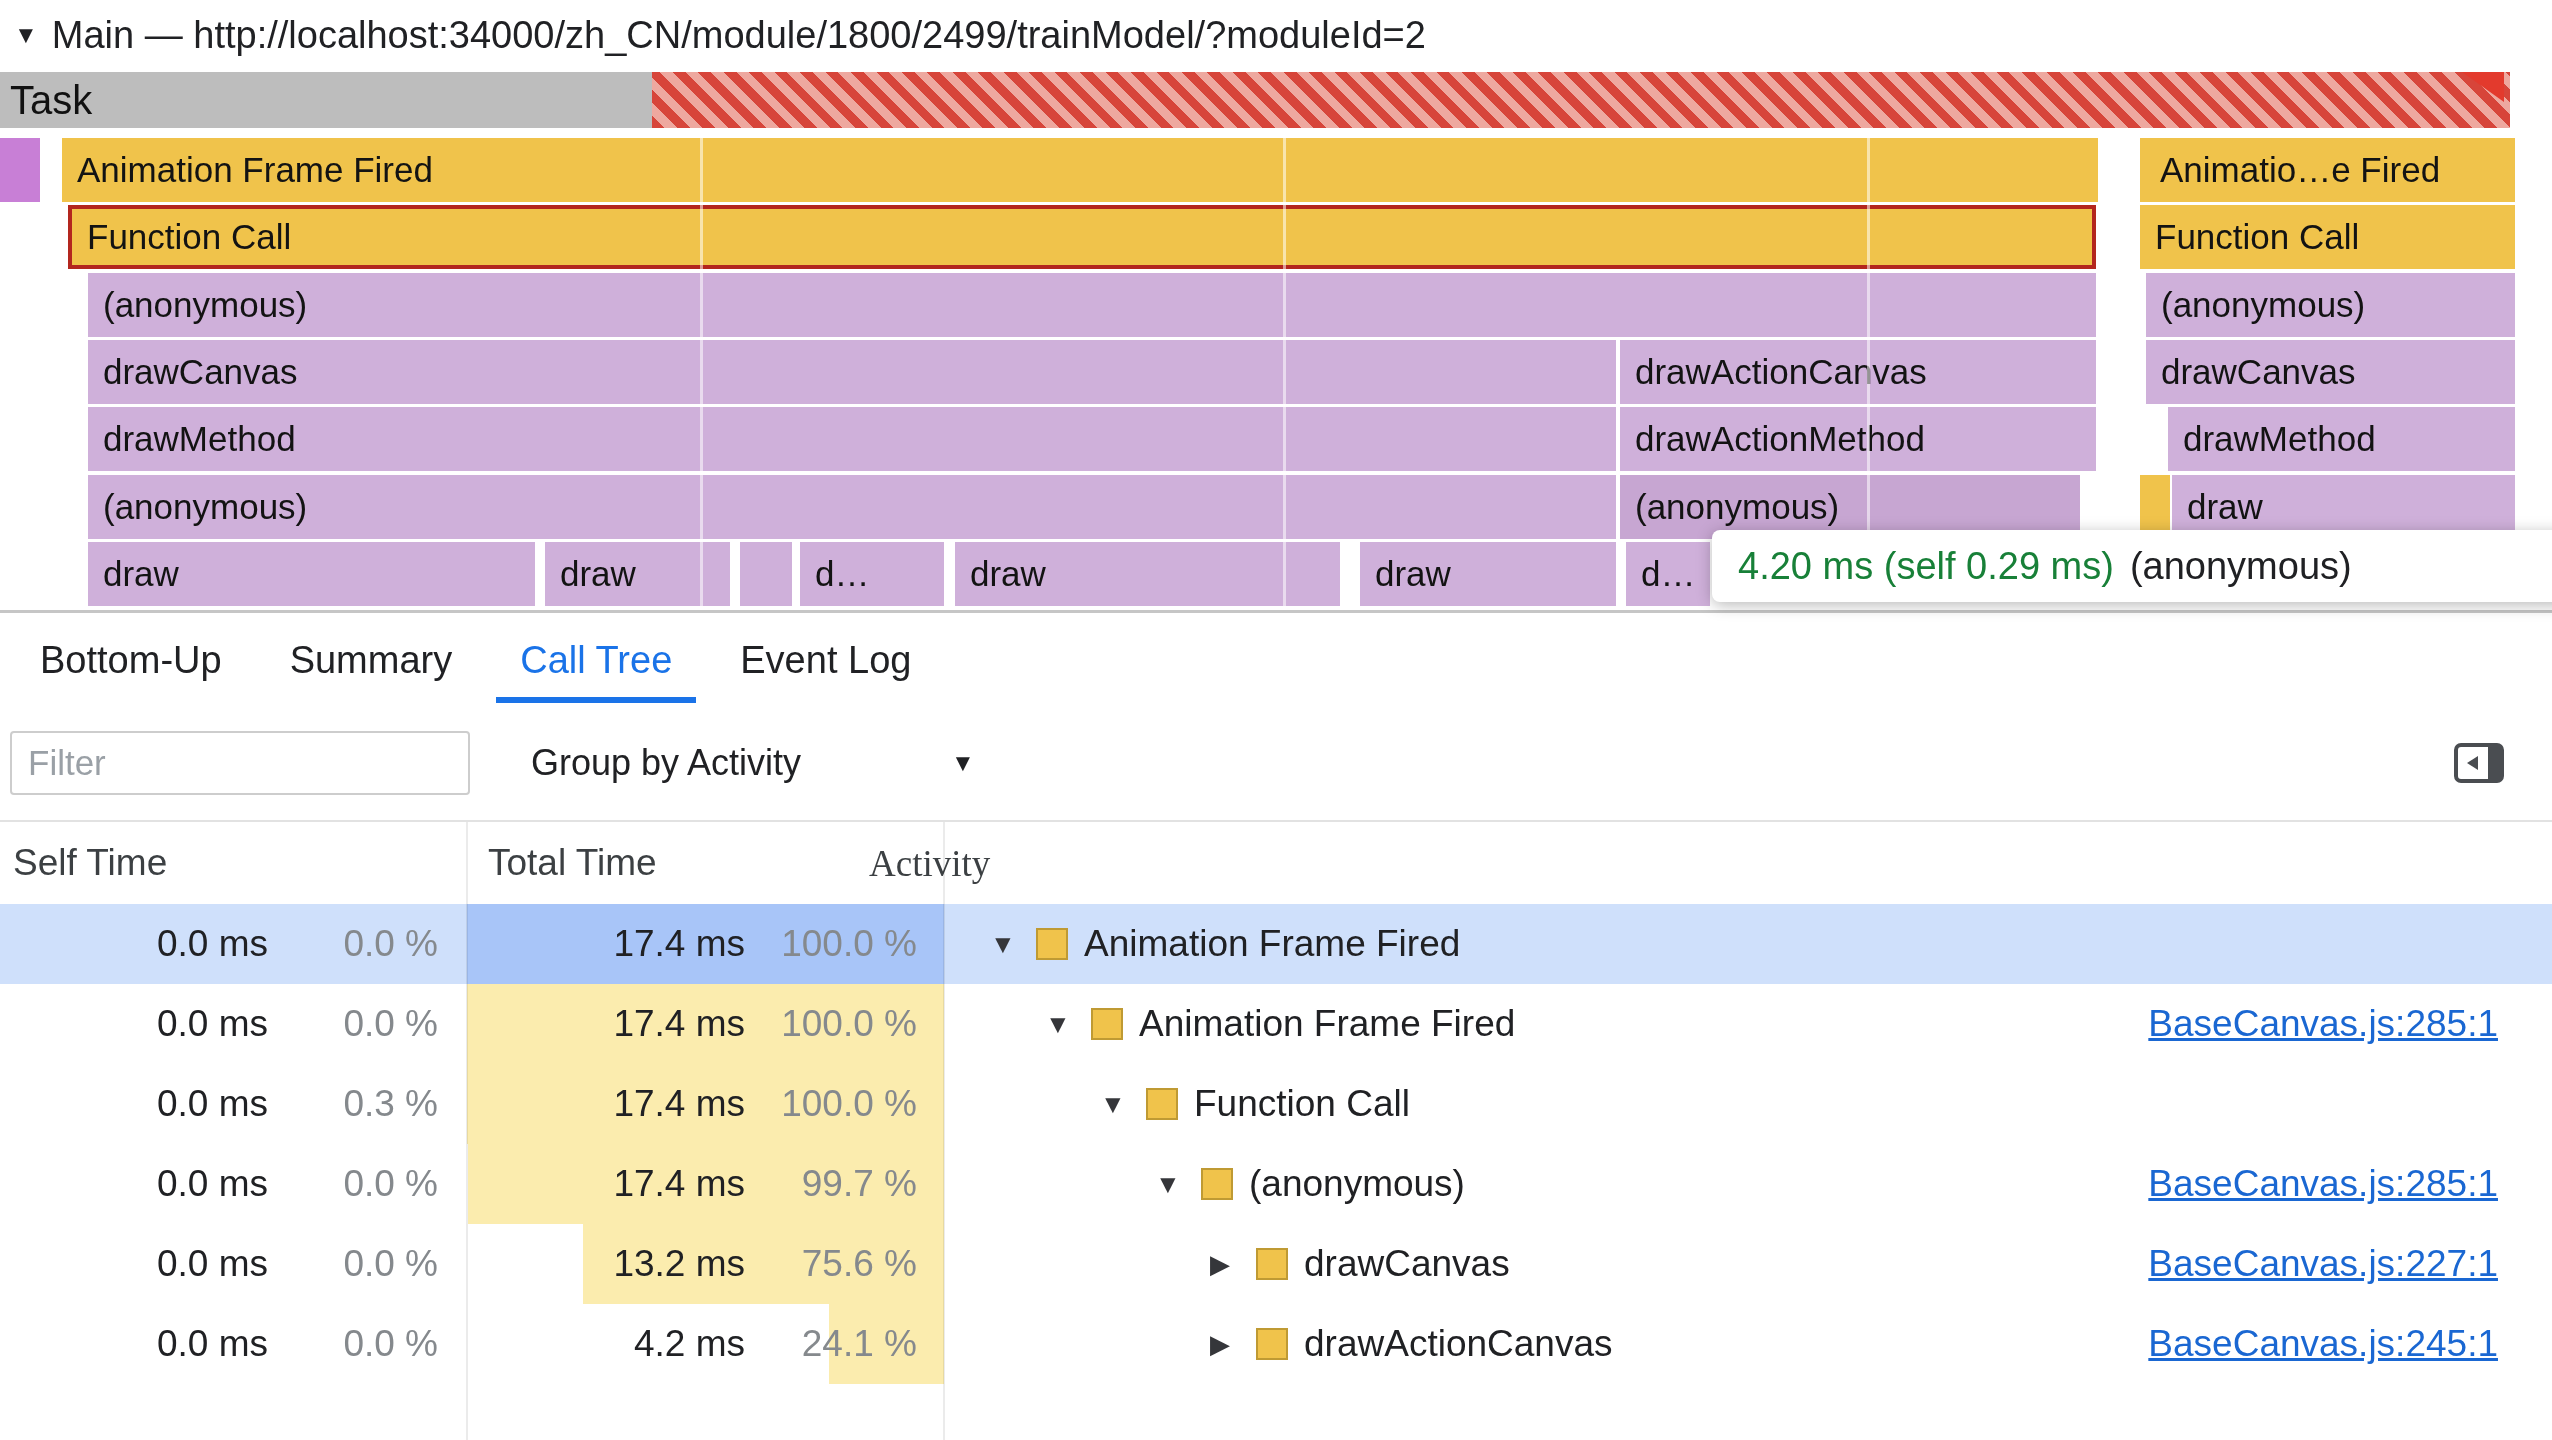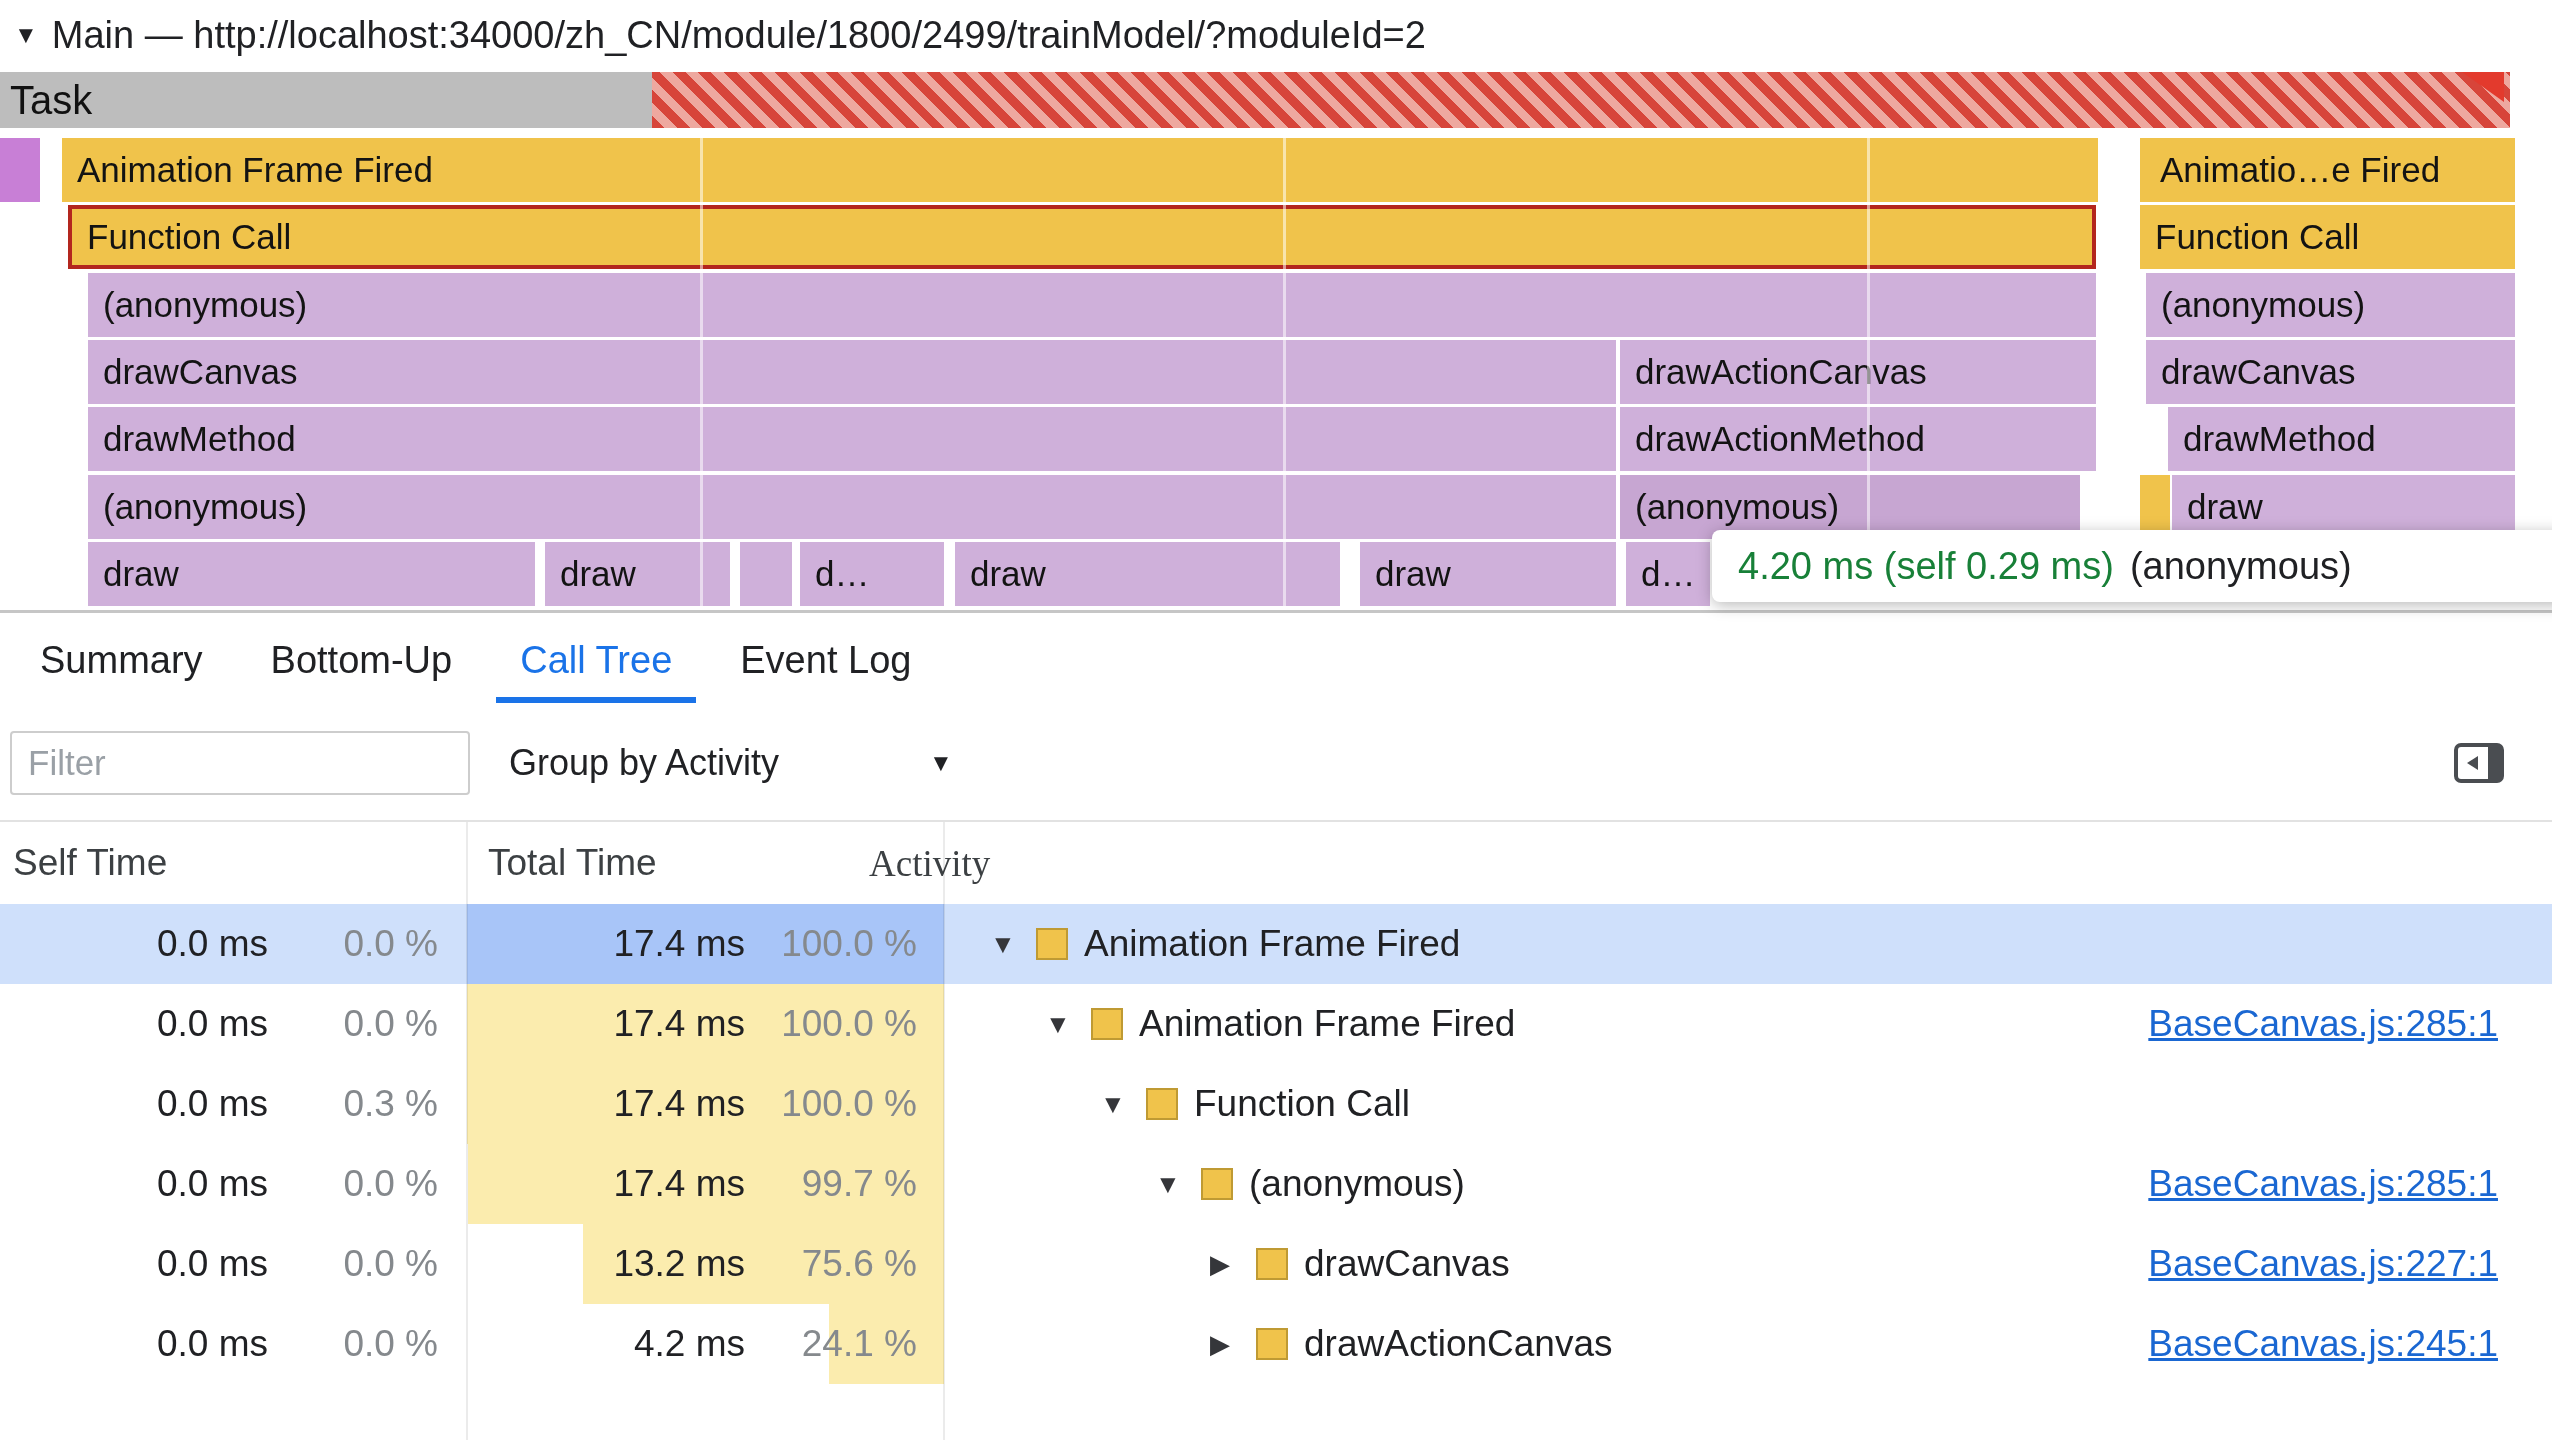--- a/index.html
+++ b/index.html
@@ -42,21 +42,21 @@
   .tab.active{color:#1a73e8;}
   .tab.active::after{content:"";position:absolute;left:10px;right:10px;bottom:2px;height:6px;background:#1a73e8;}
 
   
   .toolbar{position:absolute;top:705px;left:0;right:0;height:115px;display:flex;align-items:center;
        border-bottom:2px solid #e2e2e2;background:#fff;}
   .filter{margin-left:10px;width:460px;height:64px;font-size:35px;padding:0 16px;border:2px solid #cdcdcd;
        border-radius:4px;color:#202124;box-sizing:border-box;outline:none;
        font-family:"Liberation Sans","DejaVu Sans",sans-serif;}
   .filter::placeholder{color:#9aa0a6;}
-  .groupby{margin-left:39px;display:flex;align-items:center;font-size:36px;color:#202124;}
+  .groupby{margin-left:61px;display:flex;align-items:center;font-size:36px;color:#202124;}
   .groupby .dd{margin-left:150px;font-size:24px;color:#202124;}
   .dock-icon{position:absolute;right:46px;top:50%;transform:translateY(-50%);width:54px;height:54px;}
 
   
   .thead{position:absolute;top:822px;left:0;right:0;height:82px;display:flex;align-items:center;
        font-size:37px;color:#3c4043;background:#fff;}
   .th1{width:467px;box-sizing:border-box;padding-left:13px;}
   .th2{width:378px;box-sizing:border-box;padding-left:21px;}
   .th3{flex:1;box-sizing:border-box;padding-left:24px;font-family:Liberation Serif, serif;}
   .tbody{position:absolute;top:904px;left:0;right:0;}
@@ -128,22 +128,22 @@
       <div class="bar" style="left: 762px; top: 404px; width: 28px; background: rgb(207, 176, 218);"></div>
       <div class="bar" style="left: 800px; top: 404px; width: 144px; background: rgb(207, 176, 218);">d…</div>
       <div class="bar" style="left: 955px; top: 404px; width: 385px; background: rgb(207, 176, 218);">draw</div>
       <div class="bar" style="left: 1360px; top: 404px; width: 256px; background: rgb(207, 176, 218);">draw</div>
       <div class="bar" style="left: 1626px; top: 404px; width: 84px; background: rgb(207, 176, 218);">d…</div>
     </div>
 
   <div class="panel-divider"></div>
 
   <div class="tabs" id="tabs">
+      <div class="tab">Bottom-Up</div>
       <div class="tab">Summary</div>
-      <div class="tab">Bottom-Up</div>
       <div class="tab active">Call Tree</div>
       <div class="tab">Event Log</div>
     </div>
 
   <div class="toolbar">
     <input class="filter" type="text" placeholder="Filter" style="">
     <div class="groupby">
       <span>Group by Activity</span>
       <span class="dd">▼</span>
     </div>

